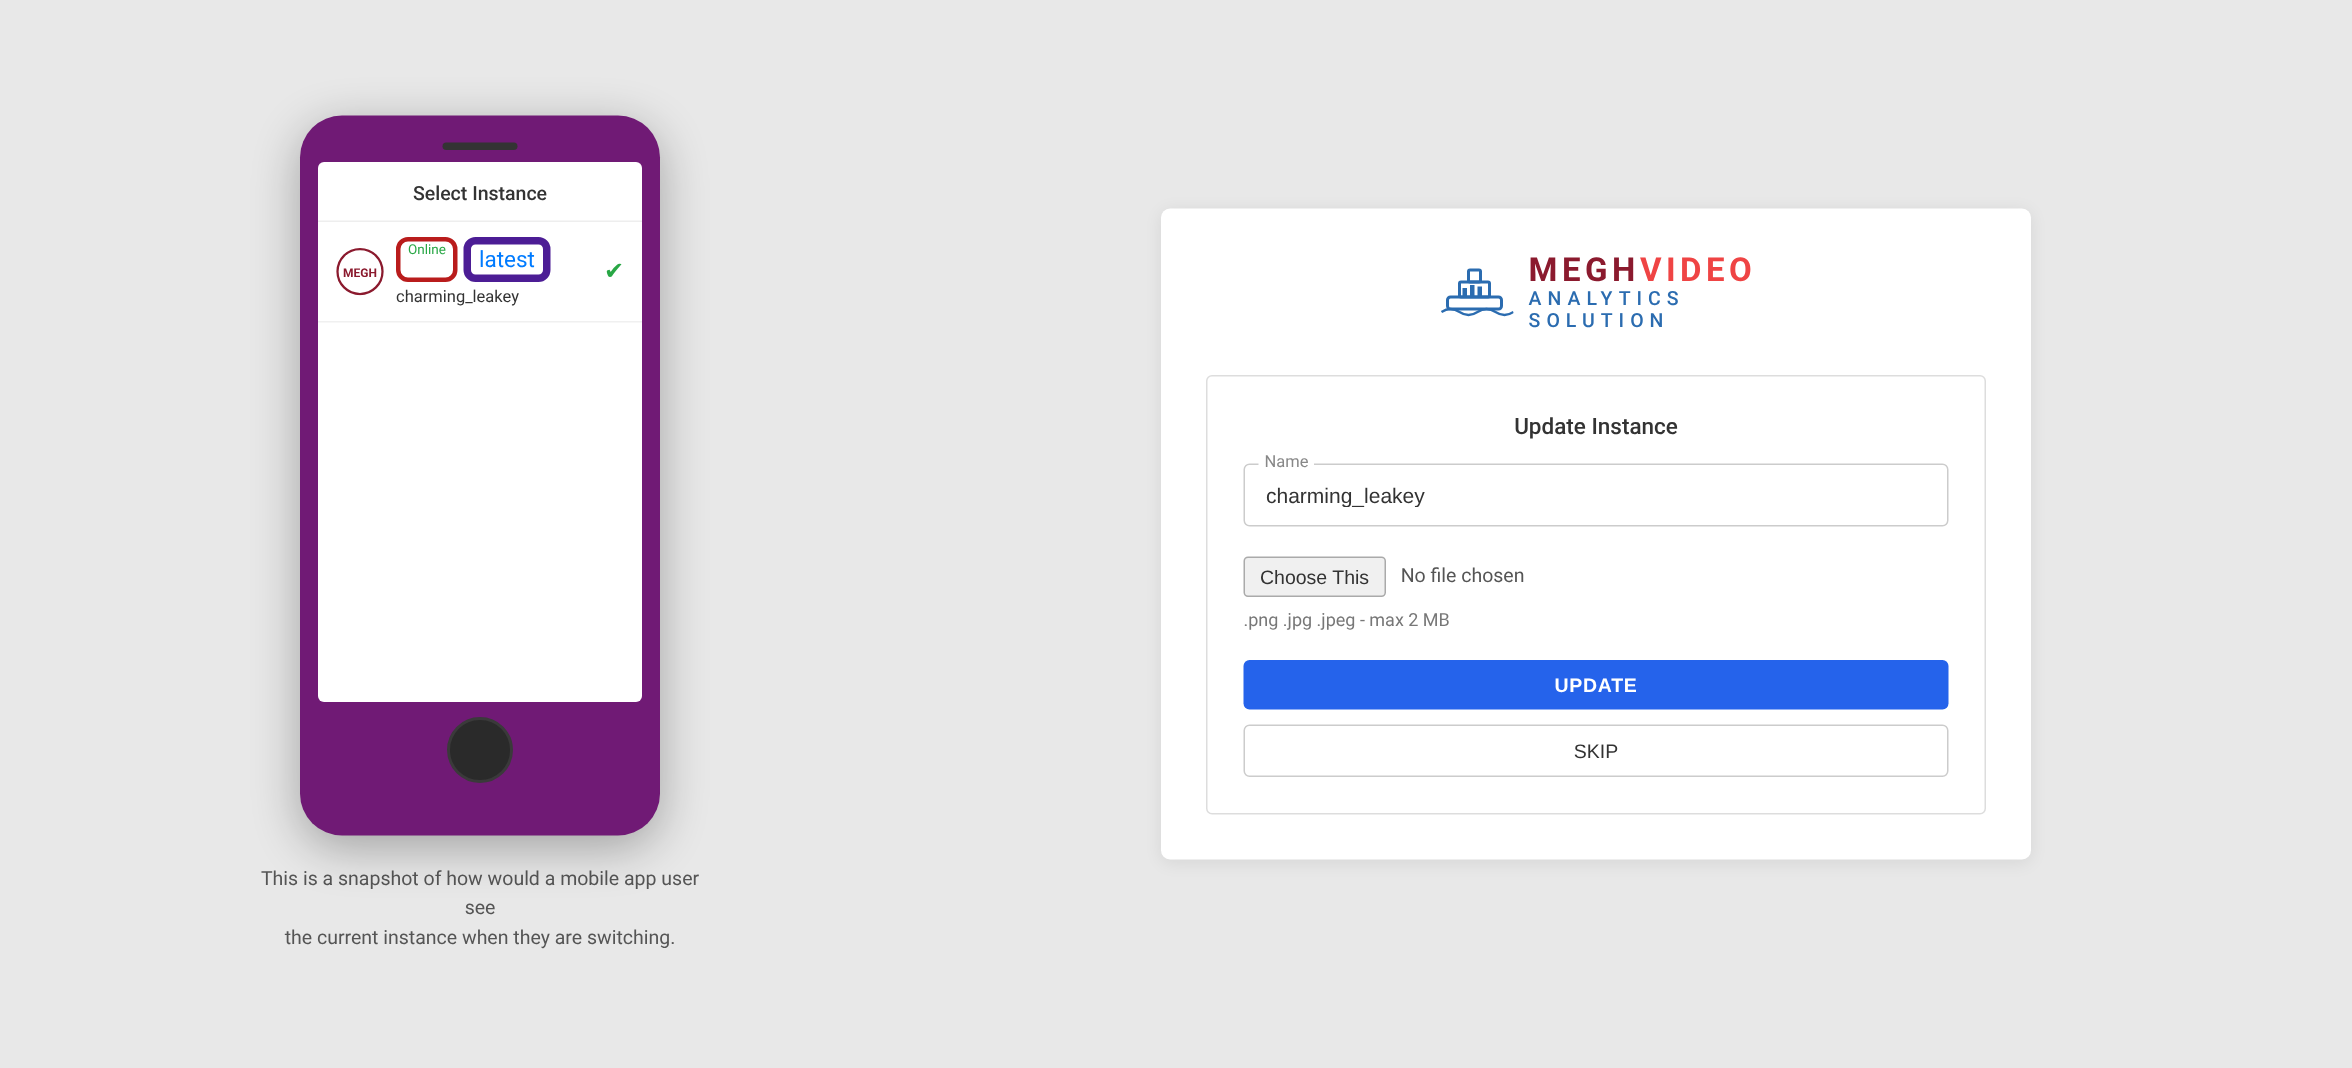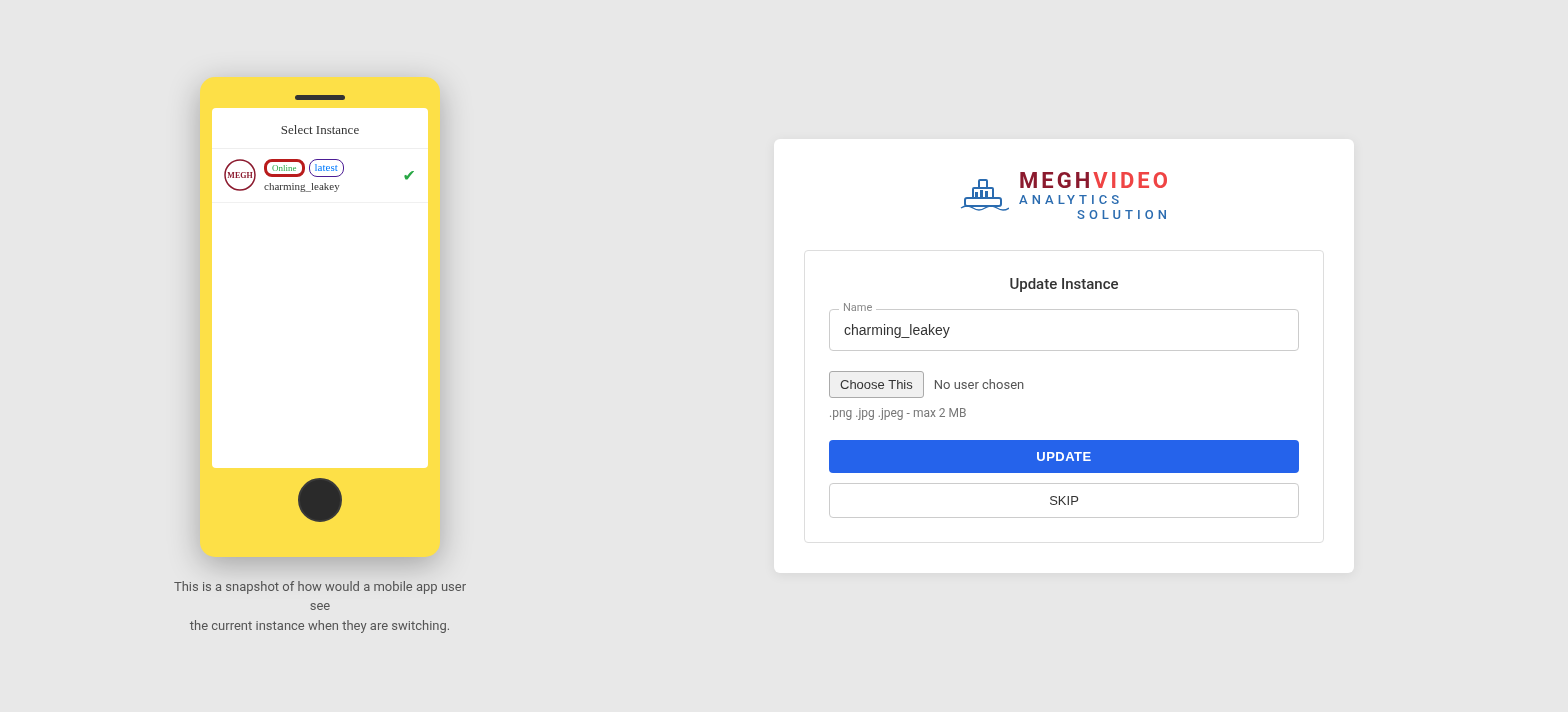--- a/index.html
+++ b/index.html
@@ -27,26 +27,25 @@
       display: flex;
       flex-direction: column;
       align-items: center;
       justify-content: center;
       height: 100%;
     }
 
     .phone-mockup {
       width: 240px;
       height: 480px;
-      background: #fde047;
-      border-radius: 15px;
+      background: #701a75;
+      border-radius: 28px;
       padding: 12px;
       position: relative;
       box-shadow: 0 8px 32px rgba(0,0,0,0.3);
-      font-family: Liberation Serif, serif;
     }
 
     .phone-top-bar {
       display: flex;
       justify-content: center;
       padding: 6px 0 8px;
     }
 
     .phone-speaker {
       width: 50px;
@@ -112,23 +111,23 @@
 
     .badge-online {
       font-size: 9px;
       padding: 1px 5px;
       border: 3px solid #b91c1c;
       border-radius: 8px;
       color: #28a745;
     }
 
     .badge-latest {
-      font-size: 11px;
+      font-size: 15px;
       padding: 1px 5px;
-      border: 1px solid #4c1d95;
+      border: 5px solid #4c1d95;
       border-radius: 8px;
       color: #007bff;
     }
 
     .instance-name {
       font-size: 11px;
       color: #333;
     }
 
     .check-icon {
@@ -205,21 +204,20 @@
       letter-spacing: 4px;
       color: #2b6cb0;
       font-weight: 500;
     }
 
     .logo-solution {
       font-size: 13px;
       letter-spacing: 4px;
       color: #2b6cb0;
       font-weight: 500;
-      text-align: right;
     }
 
     .panel-inner {
       border: 1px solid #ddd;
       border-radius: 4px;
       padding: 24px;
     }
 
     .panel-title {
       text-align: center;
@@ -390,21 +388,21 @@
       <div class="panel-inner">
         <div class="panel-title">Update Instance</div>
 
         <div class="name-field-wrapper">
           <label class="name-label">Name</label>
           <input class="name-input" type="text" value="charming_leakey" placeholder="charming_leakey" style="">
         </div>
 
         <div class="file-row">
           <button class="choose-file-btn">Choose This</button>
-          <span class="no-file-text">No user chosen</span>
+          <span class="no-file-text">No file chosen</span>
         </div>
         <div class="file-hint">.png  .jpg  .jpeg - max 2 MB</div>
 
         <div class="action-buttons">
           <button class="btn-update">UPDATE</button>
           <button class="btn-skip">SKIP</button>
         </div>
       </div>
     </div>
   </div>

